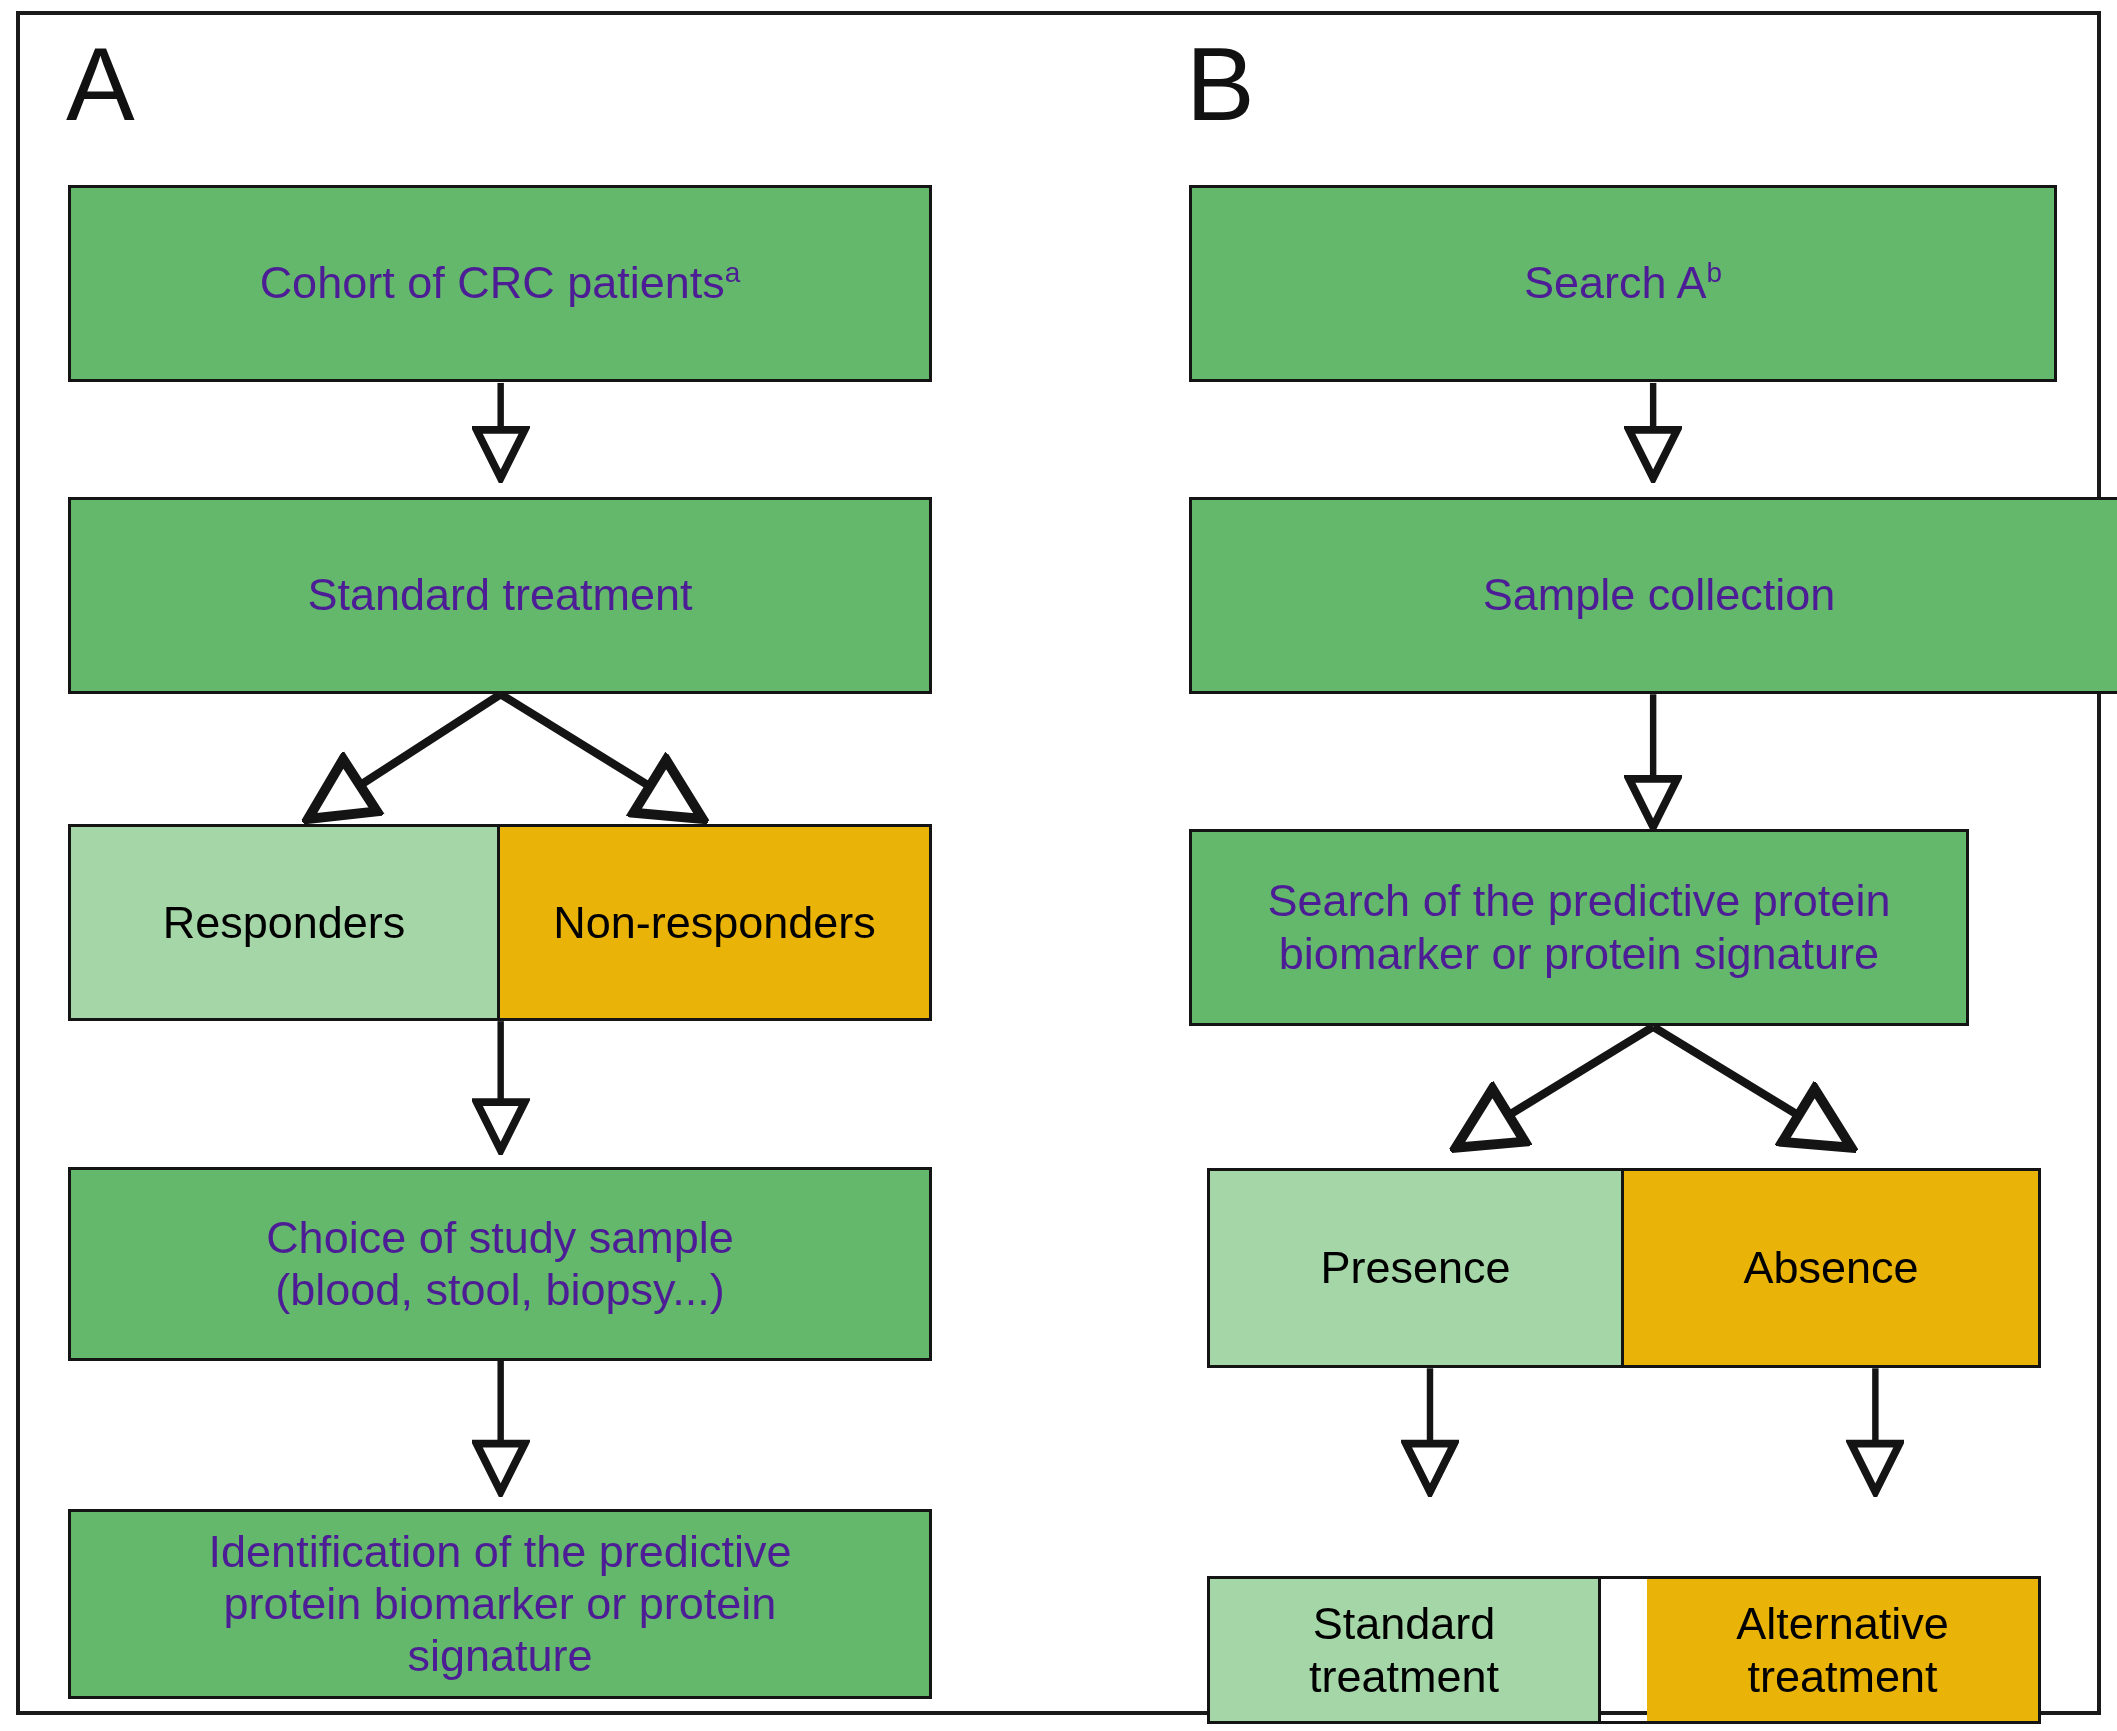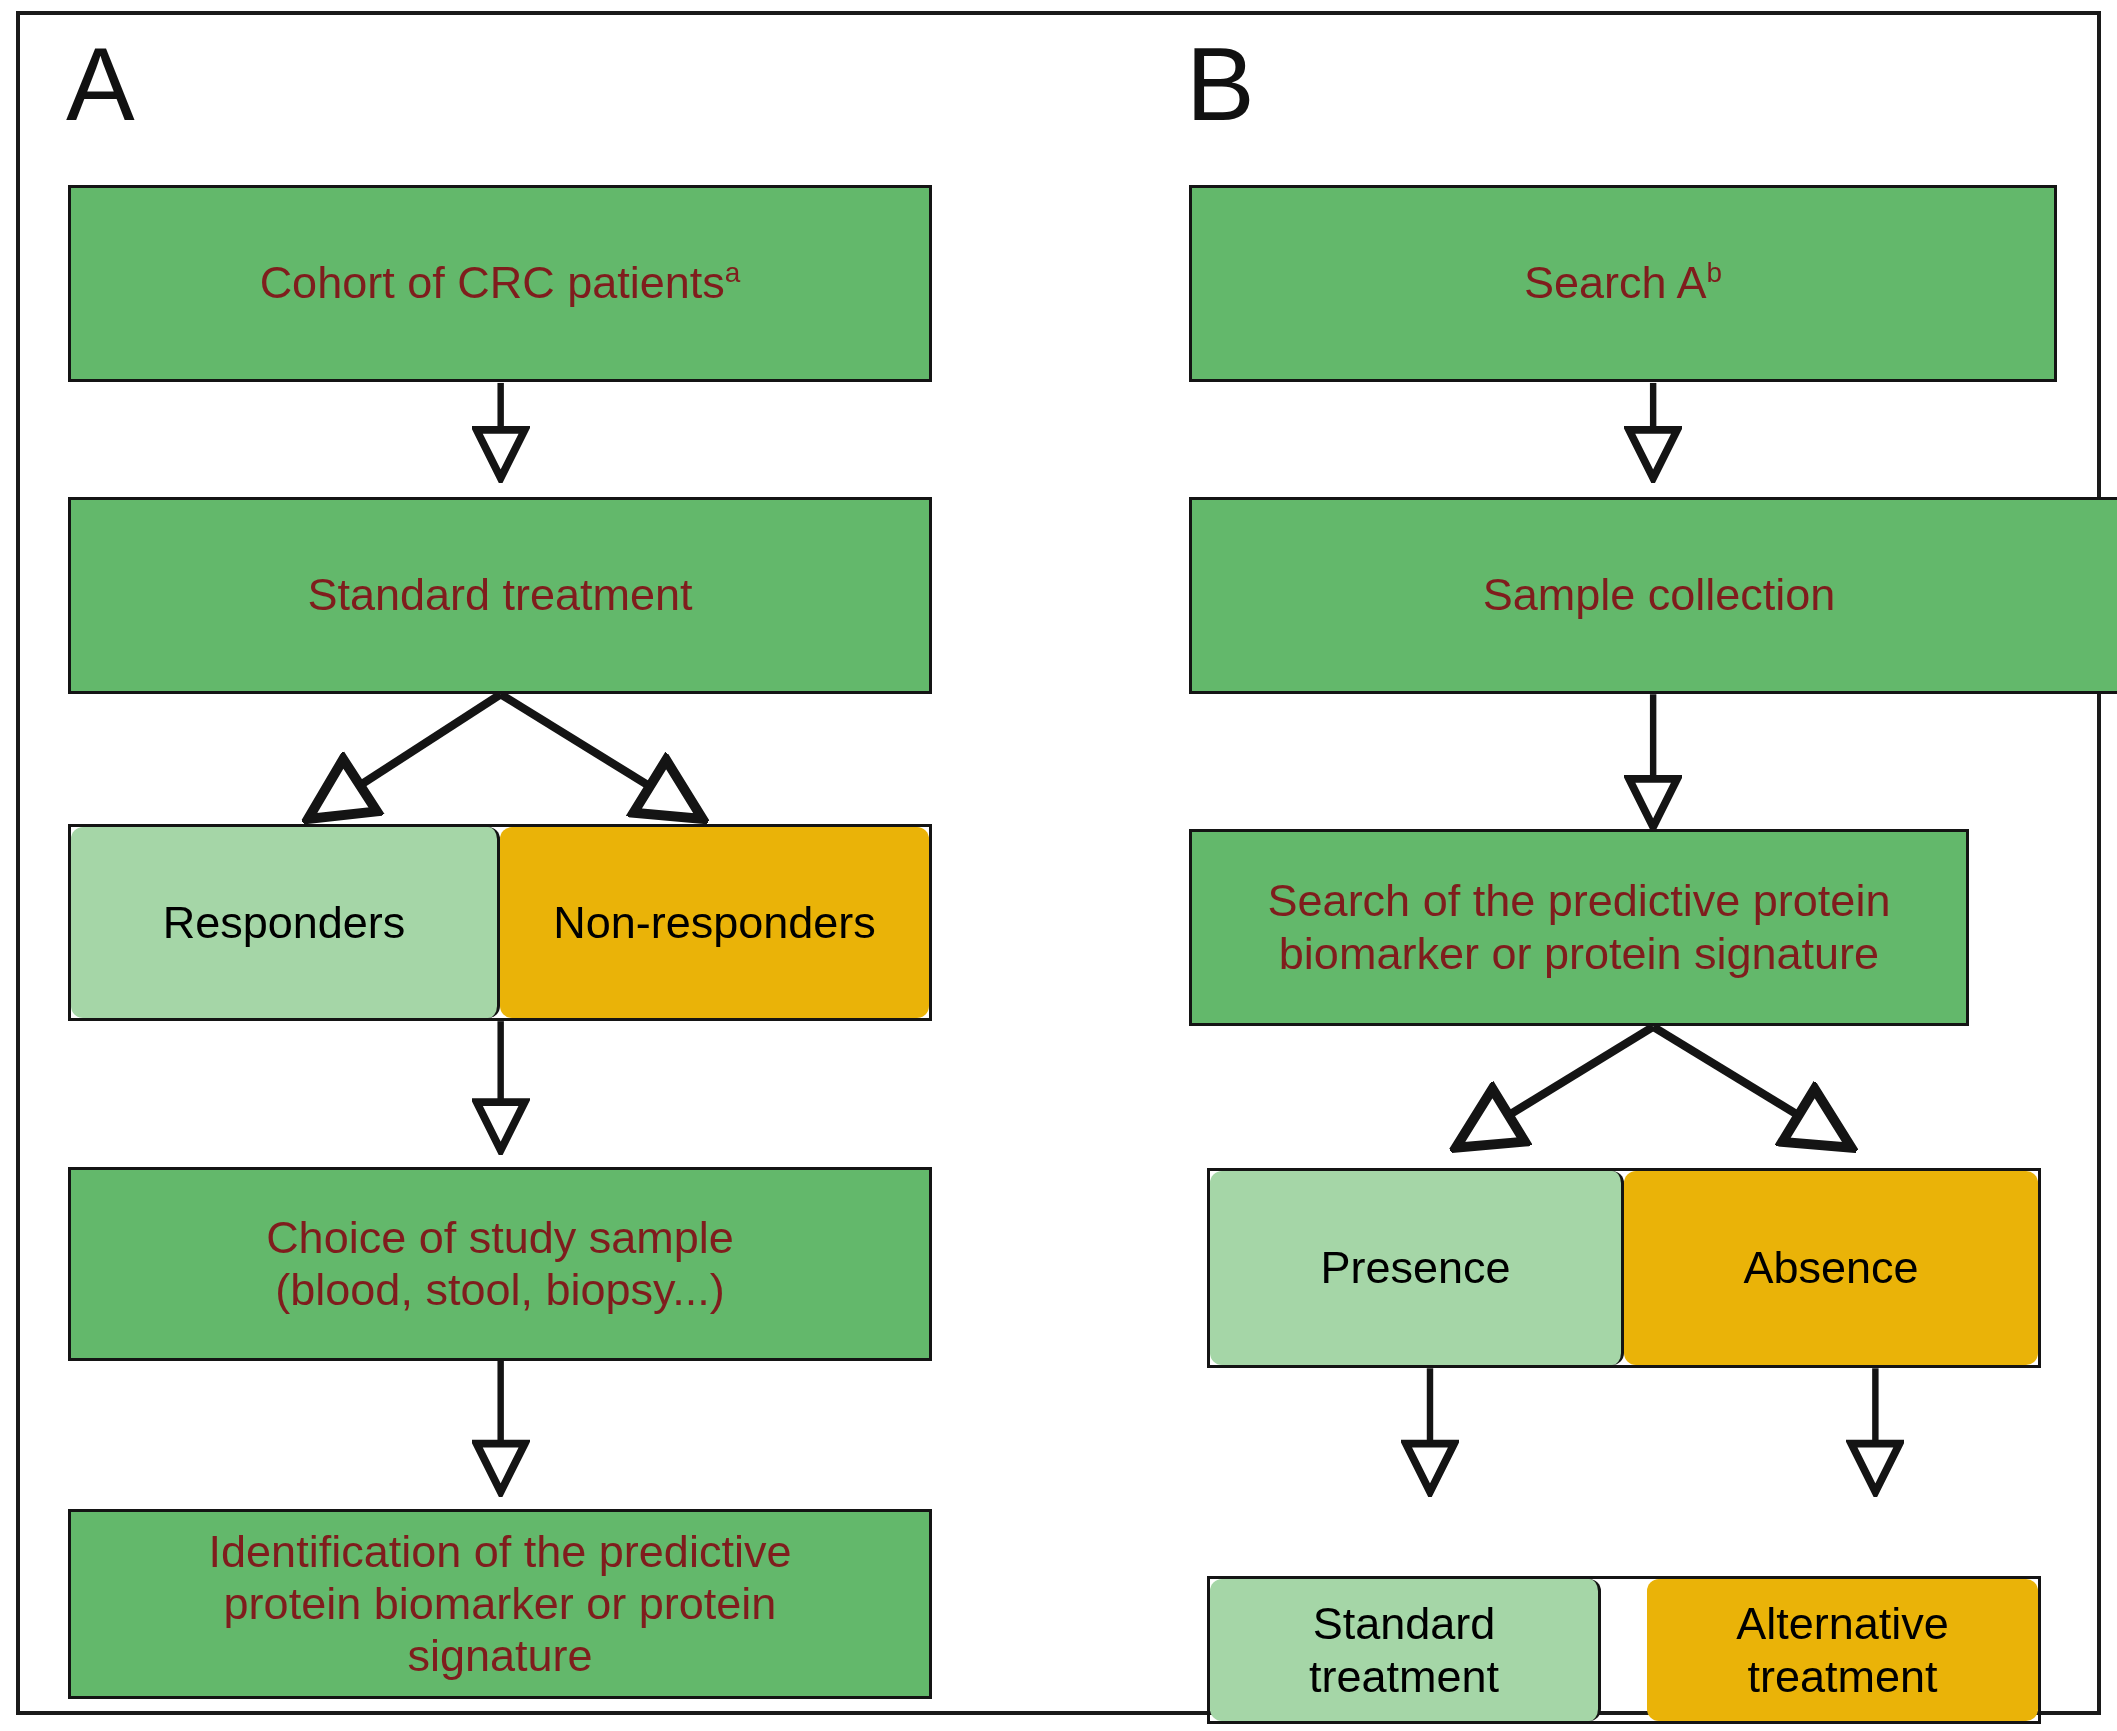--- a/index.html
+++ b/index.html
@@ -40,21 +40,21 @@
 
   .node {
     position: absolute;
     box-sizing: border-box;
     border: 3.7px solid #141414;
     background: #63b86b;
     display: flex;
     align-items: center;
     justify-content: center;
     text-align: center;
-    color: #7f1d1d;
+    color: #4c1d95;
     font-size: 45px;
     line-height: 1.16;
     padding: 3.7px 13px;
     font-family: "Liberation Sans", sans-serif;
   }
   .node.dark  { background: #63b86b; }
 
   
   .split-node {
     position: absolute;
@@ -67,21 +67,20 @@
     flex: 1 1 50%;
     display: flex;
     align-items: center;
     justify-content: center;
     text-align: center;
     color: #000000;
     font-size: 45px;
     line-height: 1.18;
     font-family: "Liberation Sans", sans-serif;
     box-sizing: border-box;
-    border-radius: 12px;
   }
   .split-node .half.mid   { background: #a5d6a7; }
   .split-node .half.light { background: #eab308; }
   .split-node .half.left-half { border-right: 3.7px solid #141414; }
 
   sup {
     font-size: 0.62em;
     vertical-align: super;
     line-height: 0;
   }

